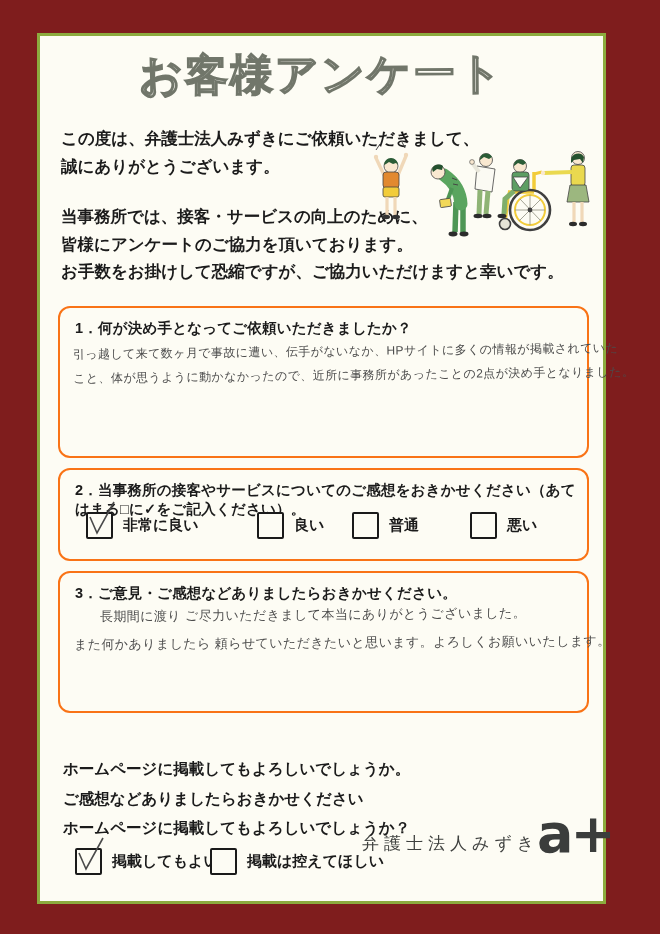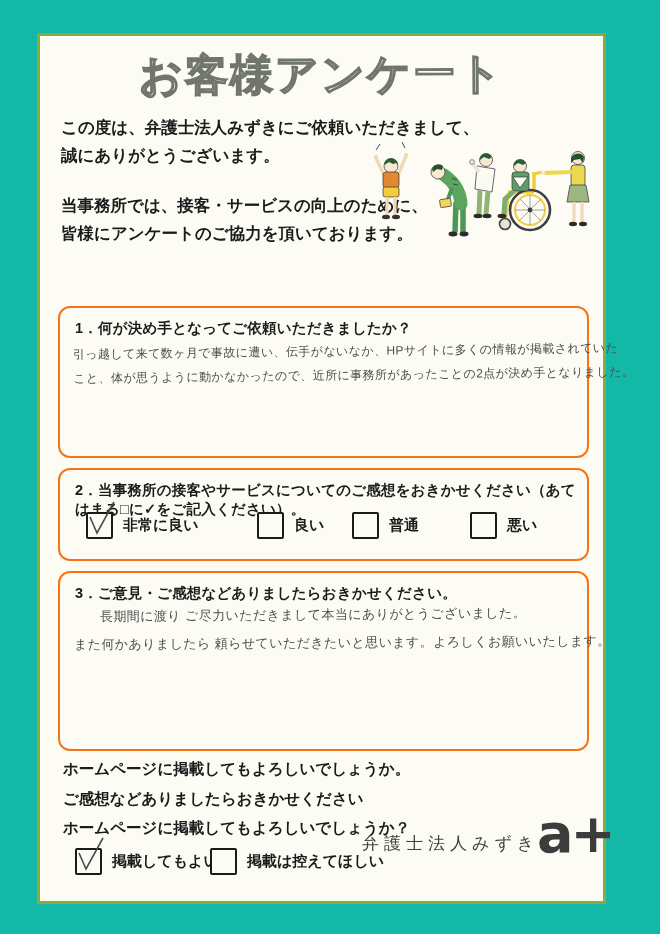--- a/index.html
+++ b/index.html
@@ -1,47 +1,47 @@
 <!DOCTYPE html>
 <html><head>
 <meta charset="utf-8">
 <style>
   html,body{margin:0;padding:0;}
   body{
     width:660px;height:934px;background:#ffffff;
     font-family:"Liberation Sans",sans-serif;color:#1b1b1b;
     -webkit-font-smoothing:antialiased;
   }
-  .page{position:relative;width:660px;height:934px;background:#14b8a6;overflow:hidden;}
+  .page{position:relative;width:660px;height:934px;background:#7f1d1d;overflow:hidden;}
   .sheet{
     position:absolute;left:37px;top:33px;width:563px;height:865px;
     border:3px solid #8cab3e;background:#fdfcf4;
   }
   
   .title{
     position:absolute;top:10px;left:0;width:100%;text-align:center;
     font-family:"DejaVu Sans",sans-serif;font-weight:bold;font-size:43px;
     letter-spacing:2px;color:rgba(253,252,244,0.92);
     -webkit-text-stroke:1.5px #71766a;
     transform:rotate(-0.4deg);
   }
   
   .intro{position:absolute;left:21px;top:78px;font-weight:bold;font-size:16.5px;line-height:27.5px;}
-  .intro p{margin:0 0 23px 0;}
+  .intro p{margin:11px 0 23px 0;}
   
   .illus{position:absolute;left:328px;top:86px;width:238px;height:122px;}
   
   .qbox{
     position:absolute;left:18px;width:531px;
     border:2px solid #f97316;border-radius:12px;background:transparent;
     box-sizing:border-box;
   }
   .q1{top:270px;height:152px;}
   .q2{top:432px;height:93px;}
-  .q3{top:535px;height:180px;}
+  .q3{top:535px;height:142px;}
   .qheading{font-weight:bold;font-size:14.5px;padding:11px 10px 0 15px;letter-spacing:0.2px;}
   .hand{
     position:absolute;color:#4c4c4c;font-size:12px;letter-spacing:0.4px;
     white-space:nowrap;line-height:24px;
   }
   .hand.a1{left:13px;top:31px;transform:rotate(-0.7deg);}
   .hand.a3-1{left:40px;top:30px;font-size:13px;transform:rotate(-0.5deg);}
   .hand.a3-2{left:14px;top:58px;font-size:13px;transform:rotate(-0.4deg);}
   
   .opt{position:absolute;display:flex;align-items:center;font-weight:bold;font-size:15px;}
@@ -79,20 +79,21 @@
     <div class="title">お客様アンケート</div>
 
     <div class="intro">
       <p>
         <span>この度は、弁護士法人みずきにご依頼いただきまして、</span><br>
         <span>誠にありがとうございます。</span>
       </p>
       <p>
         <span>当事務所では、接客・サービスの向上のために、</span><br>
         <span>皆様にアンケートのご協力を頂いております。</span><br>
+        <span>お手数をお掛けして恐縮ですが、ご協力いただけますと幸いです。</span>
       </p>
     </div>
 
     <svg class="illus" viewBox="0 0 238 122">
 
       <g>
         <path d="M8,28 l4,-6 M37,26 l-3,-6" stroke="#444" stroke-width="1" fill="none"></path>
         <line x1="16" y1="53" x2="8" y2="36" stroke="#f0d8b8" stroke-width="3.4"></line>
         <line x1="30" y1="53" x2="38" y2="34" stroke="#f0d8b8" stroke-width="3.4"></line>
         <circle cx="8" cy="35" r="2.2" fill="#f0d8b8"></circle>

